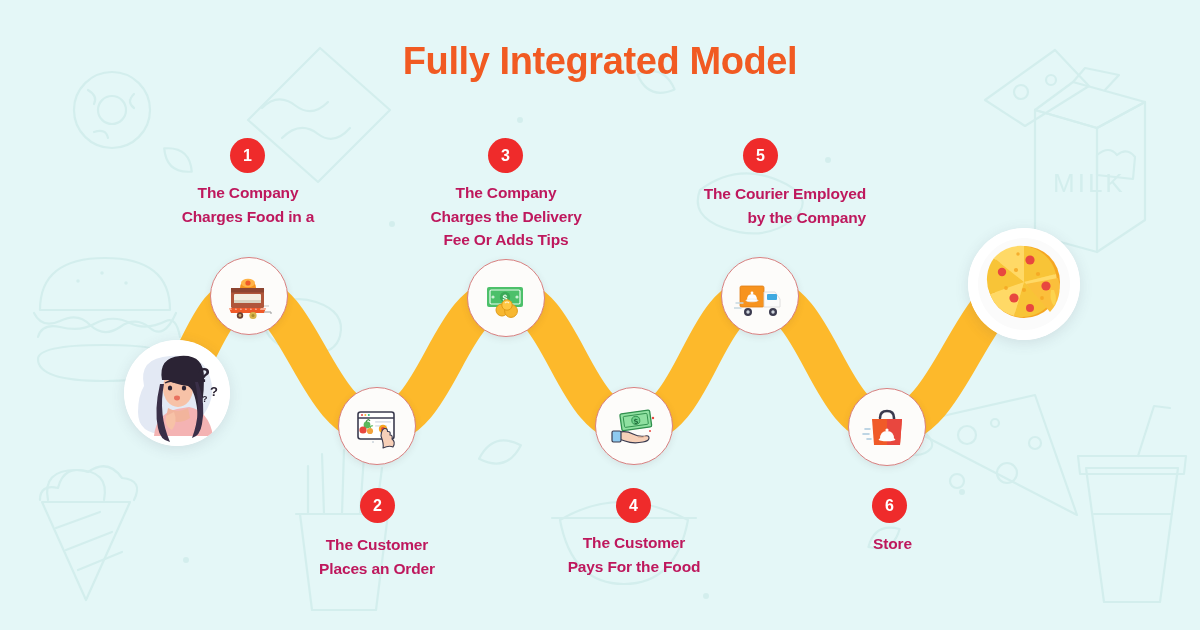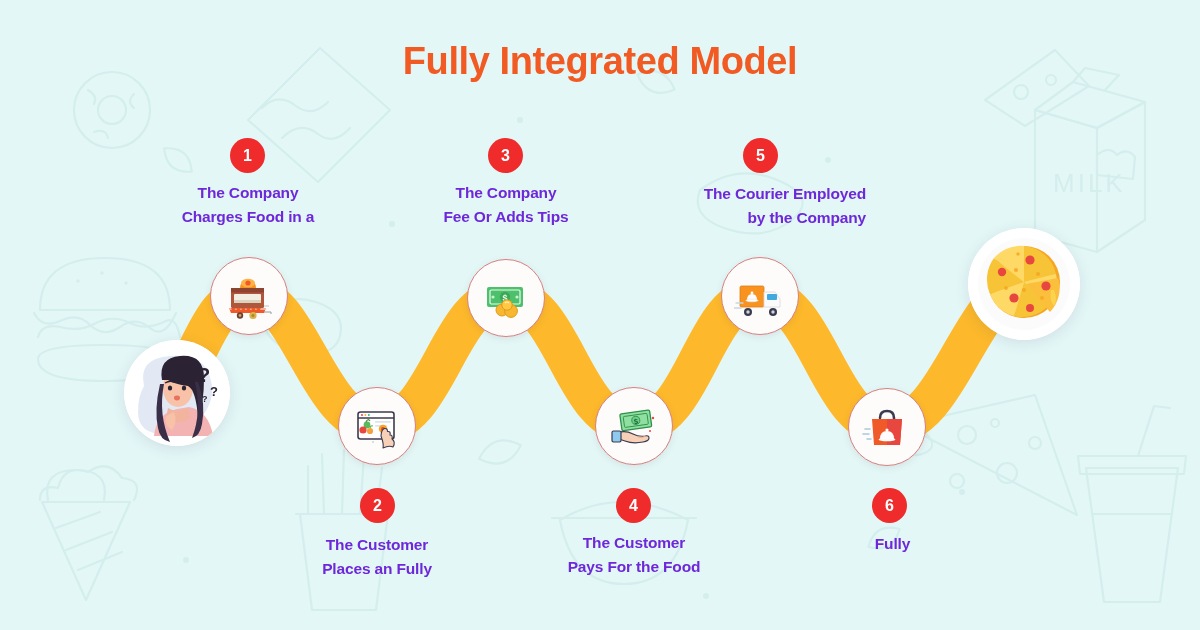--- a/index.html
+++ b/index.html
@@ -55,21 +55,21 @@
     background:#ef2b2b;
     color:#fff; font-size:16px; font-weight:bold;
     display:flex; align-items:center; justify-content:center;
     line-height:1;
   }
 
   
   .caption {
     position:absolute; z-index:6;
     text-align:center;
-    font-size:15.5px; font-weight:bold; color:#6d28d9;
+    font-size:15.5px; font-weight:bold; color:#be185d;
     line-height:1.53;
     letter-spacing:-0.15px;
   }
   .caption div { white-space:nowrap; }
 </style>
 </head>
 <body>
 
 <div id="stage">
 
@@ -373,37 +373,38 @@
       <span>6</span>
     </div>
 
   <div class="caption" id="caption-1" style="left:148px; top:181px; width:200px;">
     <div>The Company</div>
     <div>Charges Food in a</div>
   </div>
 
   <div class="caption" id="caption-2" style="left:277px; top:533px; width:200px;">
     <div>The Customer</div>
-    <div>Places an Fully</div>
+    <div>Places an Order</div>
   </div>
 
   <div class="caption" id="caption-3" style="left:406px; top:181px; width:200px;">
     <div>The Company</div>
+    <div>Charges the Delivery</div>
     <div>Fee Or Adds Tips</div>
   </div>
 
   <div class="caption" id="caption-4" style="left:534px; top:531px; width:200px;">
     <div>The Customer</div>
     <div>Pays For the Food</div>
   </div>
 
   <div class="caption" id="caption-5" style="left:656px; top:182px; width:210px;text-align:right;">
     <div>The Courier Employed</div>
     <div>by the Company</div>
   </div>
 
   <div class="caption" id="caption-6" style="left:790px; top:532px; width:205px;">
-    <div>Fully</div>
+    <div>Store</div>
   </div>
 
   <div id="page-title">Fully Integrated Model</div>
 
 </div>
 
 </body></html>

